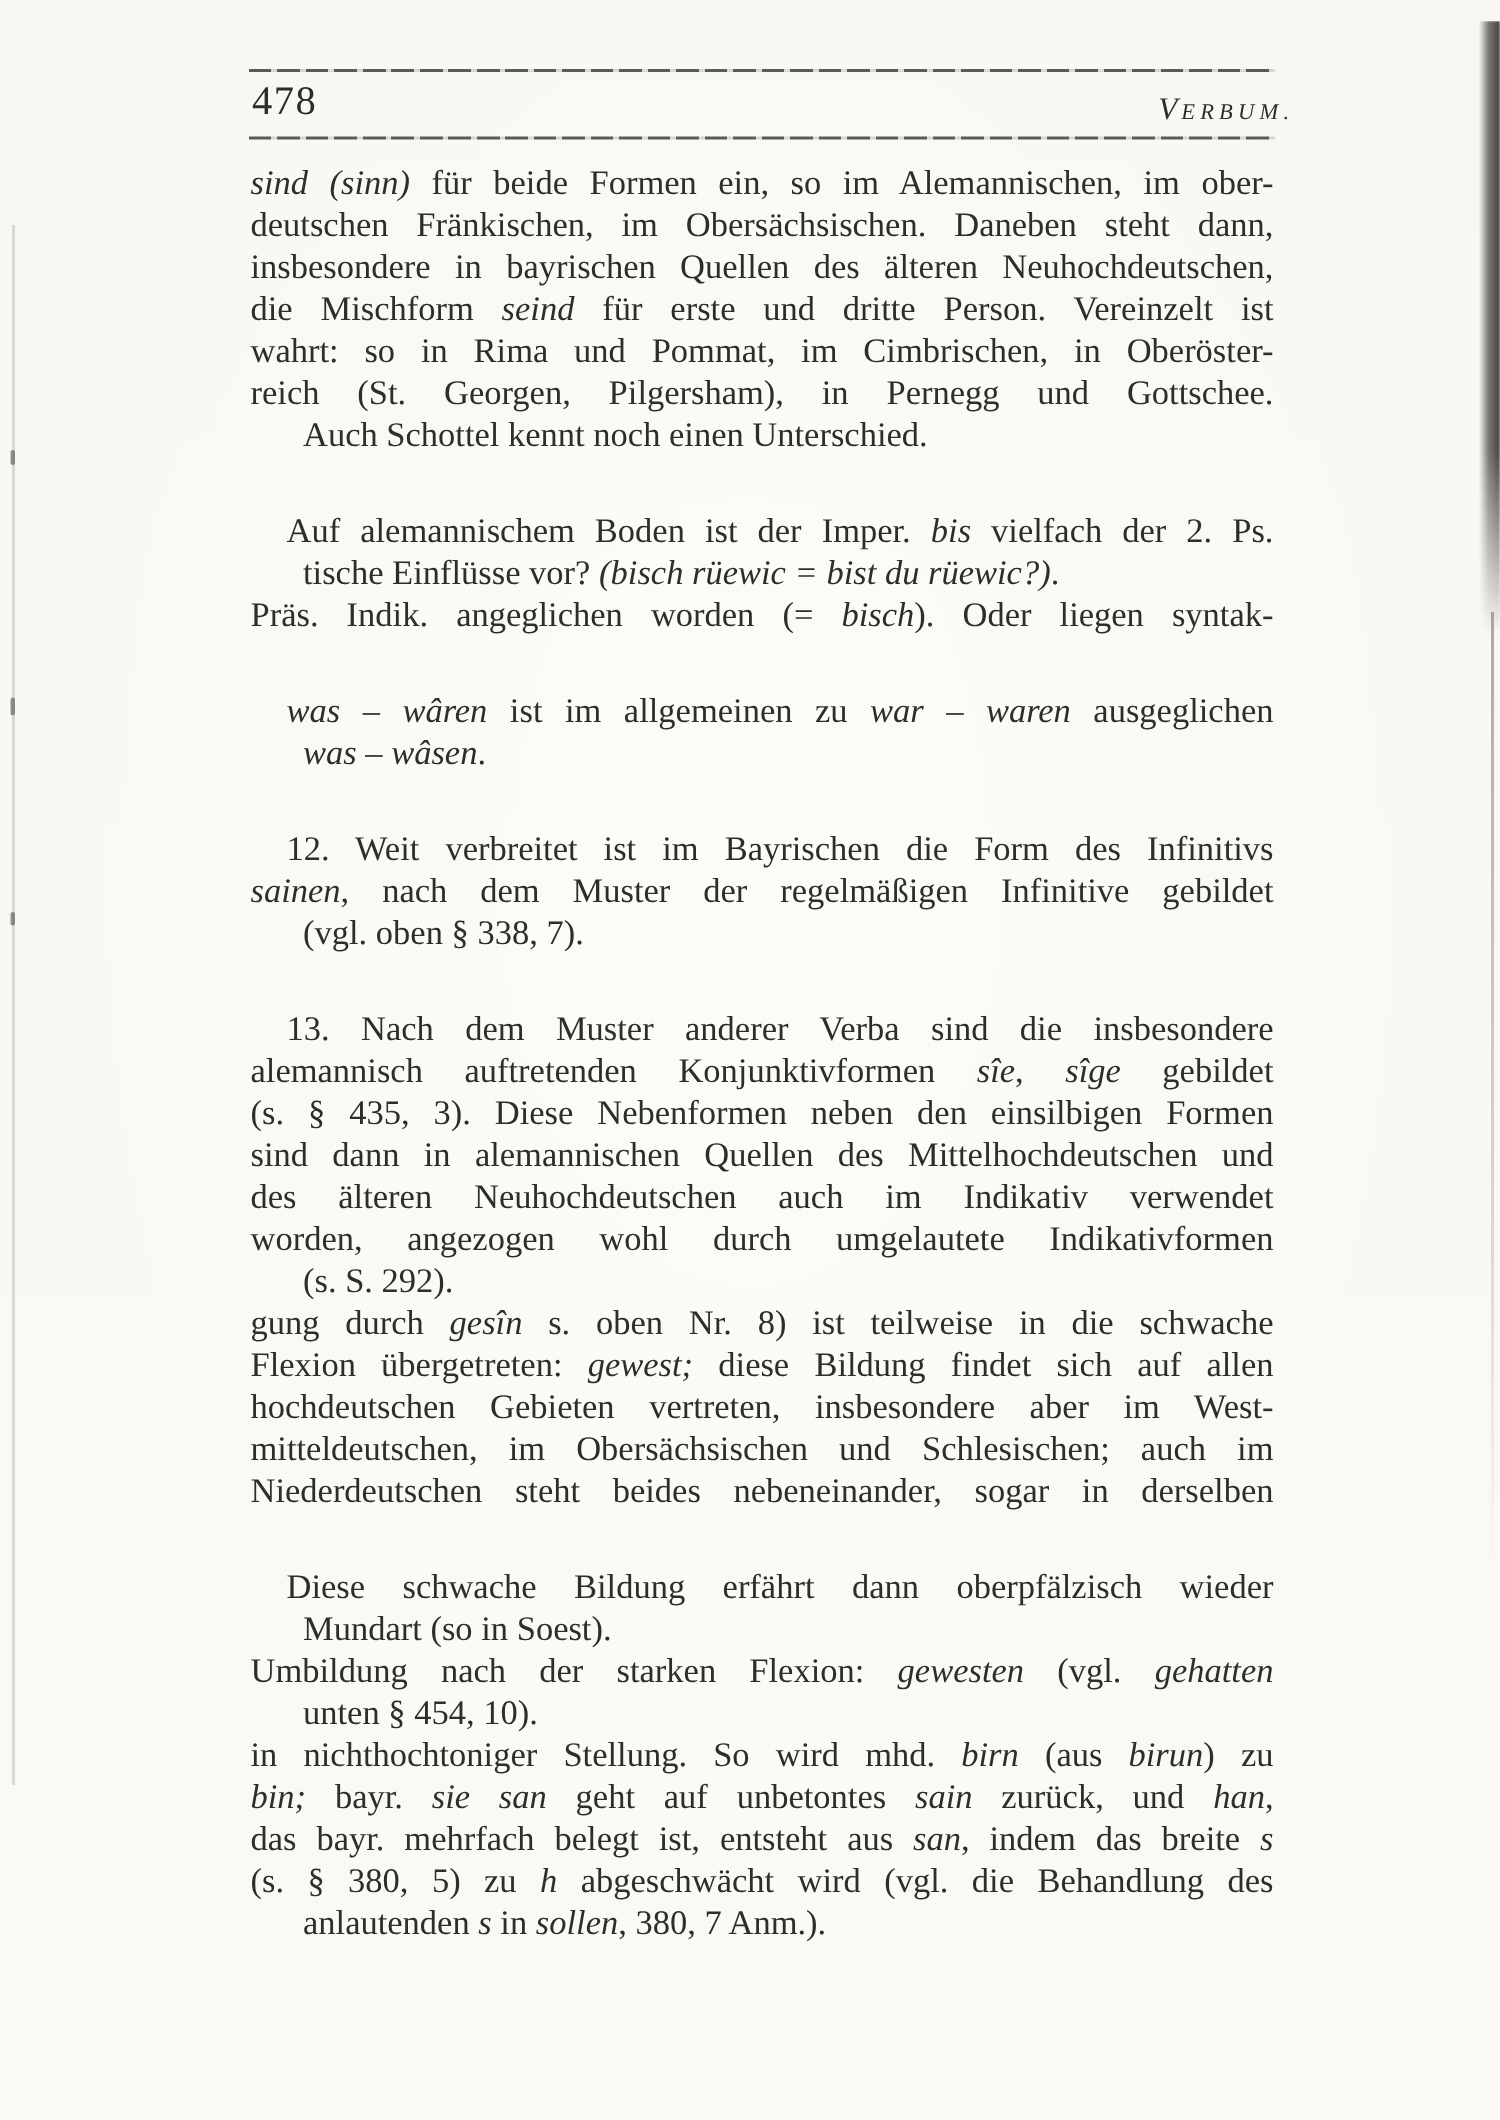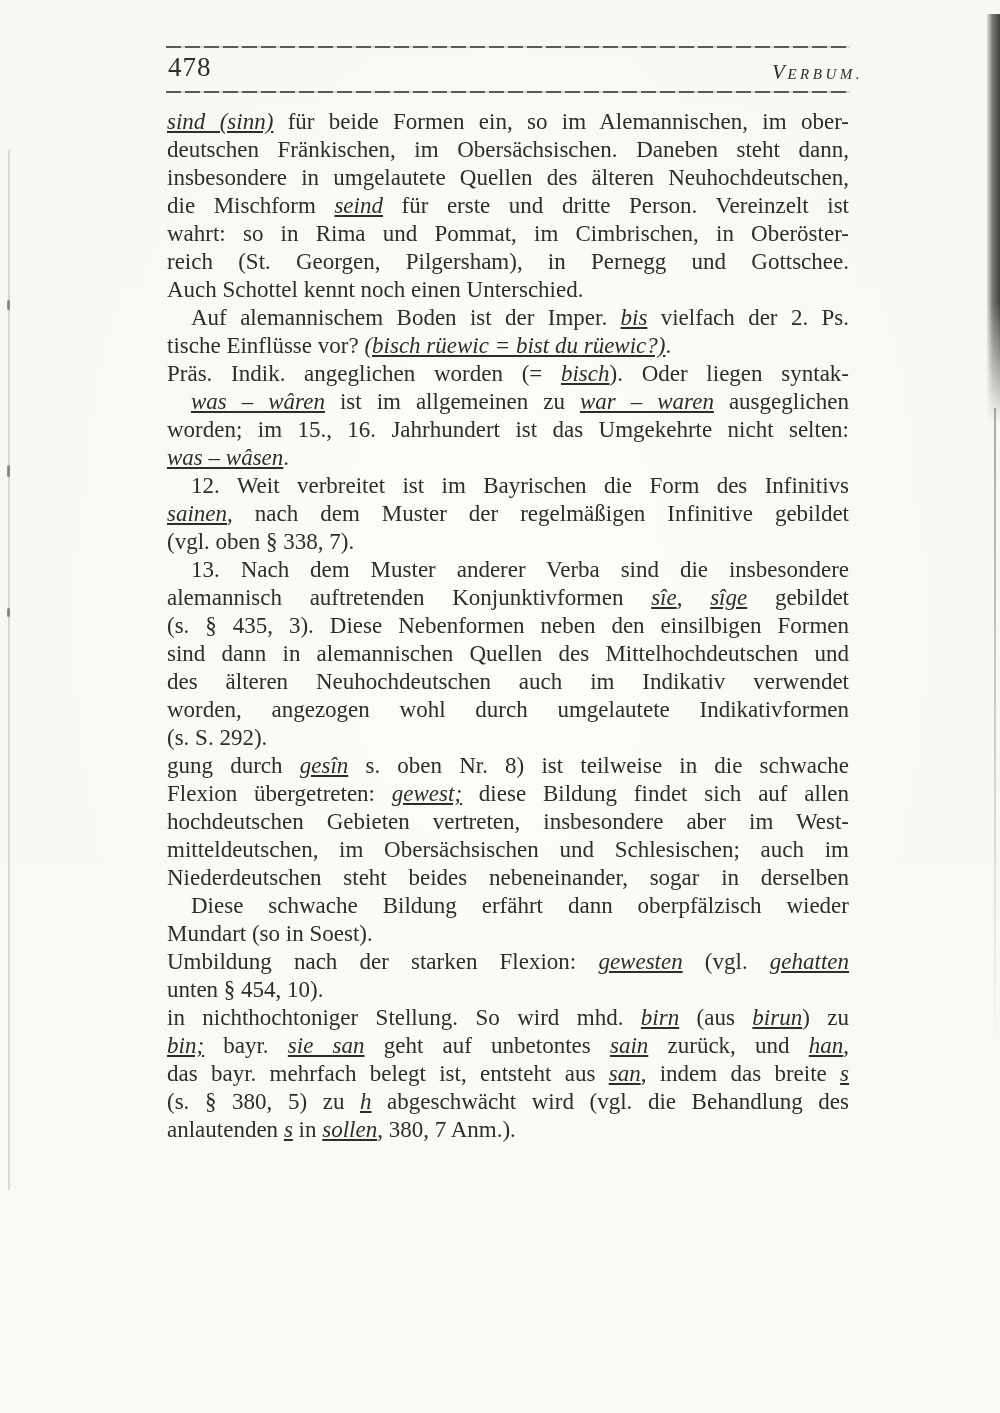--- a/index.html
+++ b/index.html
@@ -42,23 +42,24 @@
   .line{
     height:28px;line-height:28px;
     white-space:nowrap;
     text-align:justify;
     -moz-text-align-last:justify;
     text-align-last:justify;
   }
   .line.last{
     -moz-text-align-last:left;
     text-align-last:left;
+    margin-left:35px;
   }
-  .line.ind{text-indent:24px;}
-  .line i{font-style:italic;text-decoration:underline;}
+  .line.ind{text-indent:24px;margin-top:36px;}
+  .line i{font-style:italic;}
   
   .shadow-right{
     position:absolute;right:0;top:14px;width:14px;height:410px;
     background:
       linear-gradient(90deg, rgba(80,78,74,0) 0%, rgba(80,78,74,.75) 45%, rgba(58,56,53,.95) 100%);
     -webkit-mask-image:linear-gradient(180deg,#000 0%,#000 70%,transparent 100%);
     mask-image:linear-gradient(180deg,#000 0%,#000 70%,transparent 100%);
     filter:blur(.6px);
   }
   .edge-right-thin{
@@ -80,30 +81,29 @@
 <div class="page">
 
   <div class="rule rule-top"></div>
   <div class="pagenum">478</div>
   <div class="running">VERBUM.</div>
   <div class="rule rule-bottom"></div>
 
   <div class="textblock" id="textblock">
       <div class="line"><i>sind (sinn)</i> für beide Formen ein, so im Alemannischen, im ober-</div>
       <div class="line">deutschen Fränkischen, im Obersächsischen. Daneben steht dann,</div>
-      <div class="line">insbesondere in umgelautete Quellen des älteren Neuhochdeutschen,</div>
+      <div class="line">insbesondere in bayrischen Quellen des älteren Neuhochdeutschen,</div>
       <div class="line">die Mischform <i>seind</i> für erste und dritte Person. Vereinzelt ist</div>
       <div class="line">wahrt: so in Rima und Pommat, im Cimbrischen, in Oberöster-</div>
       <div class="line">reich (St. Georgen, Pilgersham), in Pernegg und Gottschee.</div>
       <div class="line last">Auch Schottel kennt noch einen Unterschied.</div>
       <div class="line ind">Auf alemannischem Boden ist der Imper. <i>bis</i> vielfach der 2. Ps.</div>
       <div class="line last">tische Einflüsse vor? <i>(bisch rüewic = bist du rüewic?)</i>.</div>
       <div class="line">Präs. Indik. angeglichen worden (= <i>bisch</i>). Oder liegen syntak-</div>
       <div class="line ind"><i>was – wâren</i> ist im allgemeinen zu <i>war – waren</i> ausgeglichen</div>
-      <div class="line">worden; im 15., 16. Jahrhundert ist das Umgekehrte nicht selten:</div>
       <div class="line last"><i>was – wâsen</i>.</div>
       <div class="line ind">12. Weit verbreitet ist im Bayrischen die Form des Infinitivs</div>
       <div class="line"><i>sainen</i>, nach dem Muster der regelmäßigen Infinitive gebildet</div>
       <div class="line last">(vgl. oben § 338, 7).</div>
       <div class="line ind">13. Nach dem Muster anderer Verba sind die insbesondere</div>
       <div class="line">alemannisch auftretenden Konjunktivformen <i>sîe</i>, <i>sîge</i> gebildet</div>
       <div class="line">(s. § 435, 3). Diese Nebenformen neben den einsilbigen Formen</div>
       <div class="line">sind dann in alemannischen Quellen des Mittelhochdeutschen und</div>
       <div class="line">des älteren Neuhochdeutschen auch im Indikativ verwendet</div>
       <div class="line">worden, angezogen wohl durch umgelautete Indikativformen</div>

